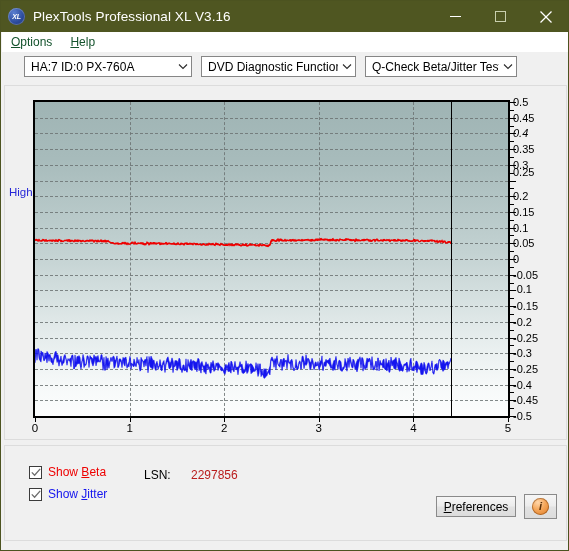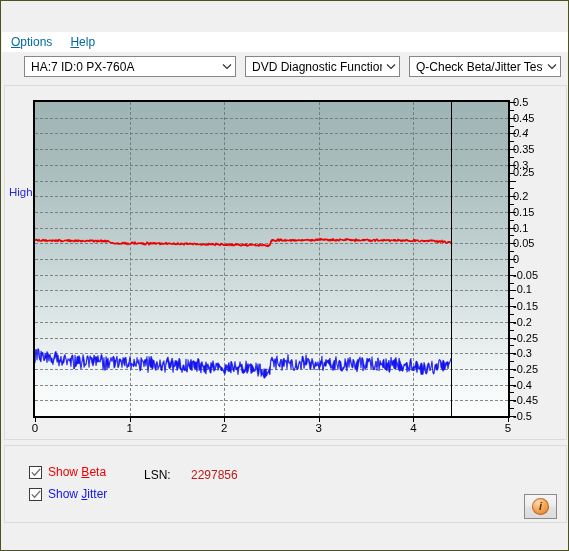--- a/index.html
+++ b/index.html
@@ -51,21 +51,21 @@
   .winbtn svg { display: block; }
 
   
   .menubar {
     position: absolute; left: 1px; top: 31px;
     width: 566px; height: 20px;
     background: #ffffff;
     display: flex; align-items: center;
   }
   .menuitem {
-    padding: 0 9px; font-size: 12px; color: #0369a1; line-height: 20px;
+    padding: 0 9px; font-size: 12px; color: #14532d; line-height: 20px;
     white-space: nowrap;
   }
   .menuitem u { text-decoration: underline; }
 
   
   .selectstrip {
     position: absolute; left: 1px; top: 51px;
     width: 566px; height: 29px;
     background: #f0f0f0;
     display: flex; align-items: center;
@@ -79,21 +79,21 @@
     box-sizing: border-box;
   }
   .combo .cval {
     flex: 1; padding-left: 6px; font-size: 12px; color: #000000;
     white-space: nowrap; overflow: hidden;
   }
   .combo .carrow {
     width: 17px; display: flex; align-items: center; justify-content: center;
     color: #2b2b2b;
   }
-  #combo-drive { margin-left: 22px; width: 212px; }
+  #combo-drive { margin-left: 22px; width: 168px; }
   #combo-func  { margin-left: 9px;  width: 155px; }
   #combo-test  { margin-left: 9px;  width: 152px; }
 
   
   .chartpanel {
     position: absolute; left: 3px; top: 84px;
     width: 563px; height: 355px;
     background: #f0f0f0;
     border: 1px solid #dcdcdc;
     box-sizing: border-box;
@@ -157,21 +157,21 @@
     white-space: nowrap;
   }
   .xtick {
     position: absolute; width: 0; height: 4px;
     border-left: 1px solid #000000;
   }
 
   
   .ctrlpanel {
     position: absolute; left: 3px; top: 444px;
-    width: 563px; height: 78px;
+    width: 563px; height: 96px;
     background: #f0f0f0;
     border: 1px solid #dcdcdc;
     box-sizing: border-box;
   }
   .cbrow {
     position: absolute;
     display: flex; align-items: center;
   }
   #cb-beta  { left: 24px; top: 19px; }
   #cb-jitter{ left: 24px; top: 41px; }
@@ -243,20 +243,42 @@
   }
   #status-text {
     margin-left: 6px; font-size: 12px; color: #ee2222;
   }
 </style>
 </head>
 <body>
 
 <div id="app">
 
+  <div class="titlebar">
+    <div class="app-icon">XL</div>
+    <div class="title-text">PlexTools Professional XL V3.16</div>
+    <div class="winbtns">
+      <div class="winbtn">
+        <svg width="11" height="11" viewBox="0 0 11 11">
+            <line x1="0" y1="5.5" x2="11" y2="5.5" stroke="#ffffff" stroke-width="1"></line>
+          </svg>
+      </div>
+      <div class="winbtn">
+        <svg width="11" height="11" viewBox="0 0 11 11">
+            <rect x="0.5" y="0.5" width="10" height="10" fill="none" stroke="#c9cfae" stroke-width="1"></rect>
+          </svg>
+      </div>
+      <div class="winbtn">
+        <svg width="12" height="12" viewBox="0 0 12 12">
+            <line x1="0.5" y1="0.5" x2="11.5" y2="11.5" stroke="#ffffff" stroke-width="1.2"></line>
+            <line x1="11.5" y1="0.5" x2="0.5" y2="11.5" stroke="#ffffff" stroke-width="1.2"></line>
+          </svg>
+      </div>
+    </div>
+  </div>
 
   <div class="menubar">
     <div class="menuitem"><u>O</u><span>ptions</span></div>
     <div class="menuitem"><u>H</u><span>elp</span></div>
   </div>
 
   <div class="selectstrip">
     <div class="combo" id="combo-drive">
       <span class="cval">HA:7 ID:0  PX-760A</span>
       <span class="carrow">
@@ -421,19 +443,22 @@
             <path d="M0.8 4.4 L3.6 7.3 L9.2 0.9" fill="none" stroke="#6d6d6d" stroke-width="1.3"></path>
           </svg>
       </span>
       <span class="cblabel c-blue"><span>Show </span><u>J</u><span>itter</span></span>
     </div>
 
     <div id="lsn-label">LSN:</div>
     <div id="lsn-value">2297856</div>
 
 
+    <div class="btn" id="btn-prefs">
+      <span><u>P</u><span>references</span></span>
+    </div>
 
     <div class="btn" id="btn-info">
       <span class="info-glyph">i</span>
     </div>
   </div>
 
 </div>
 
 </body></html>

